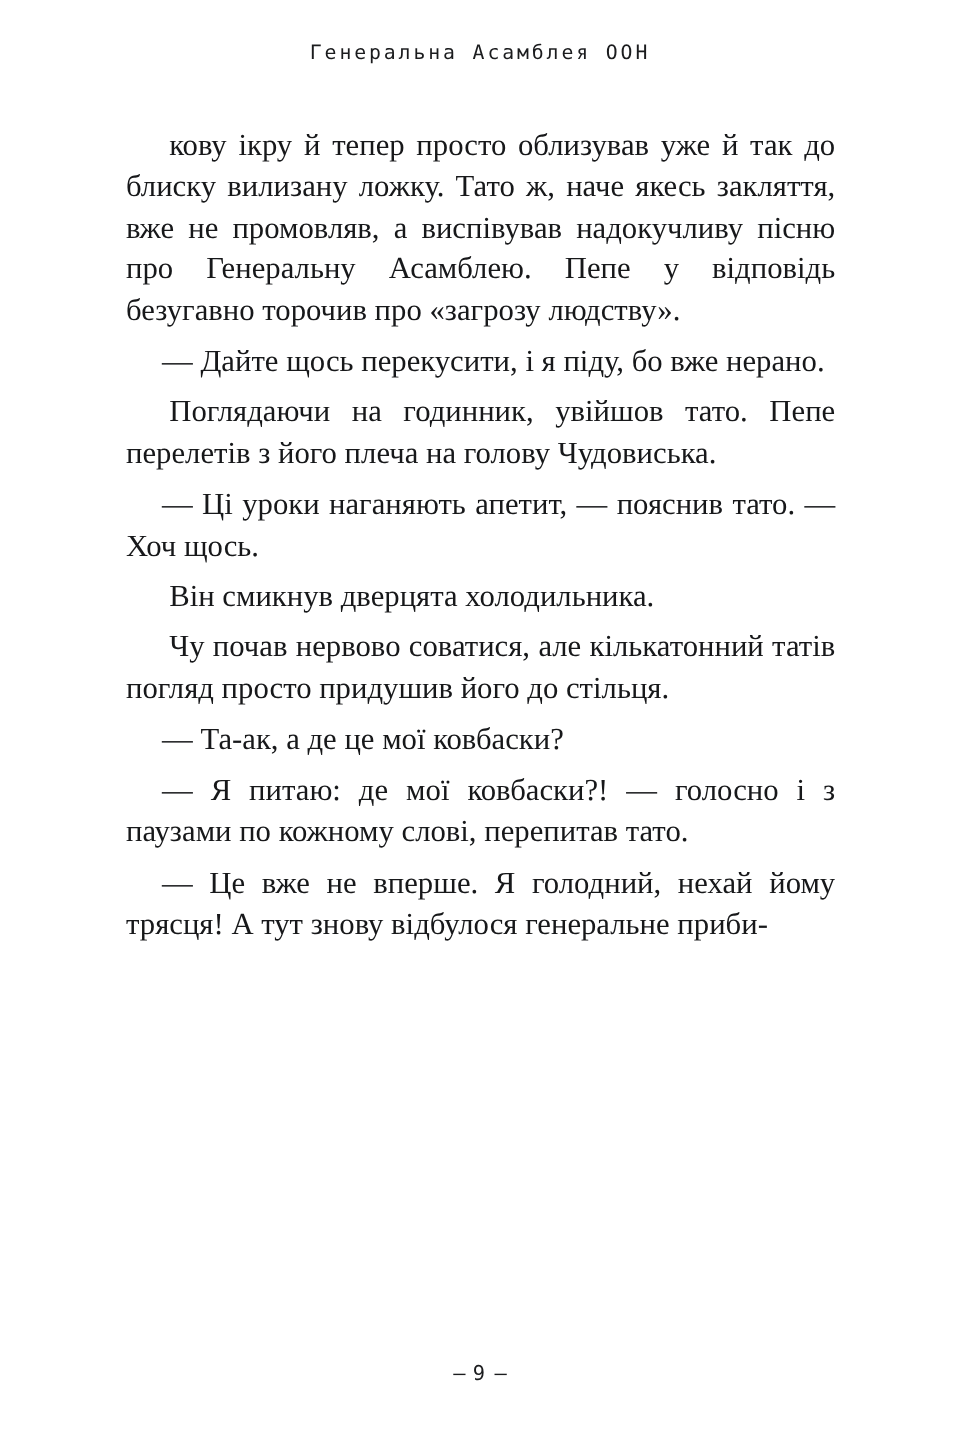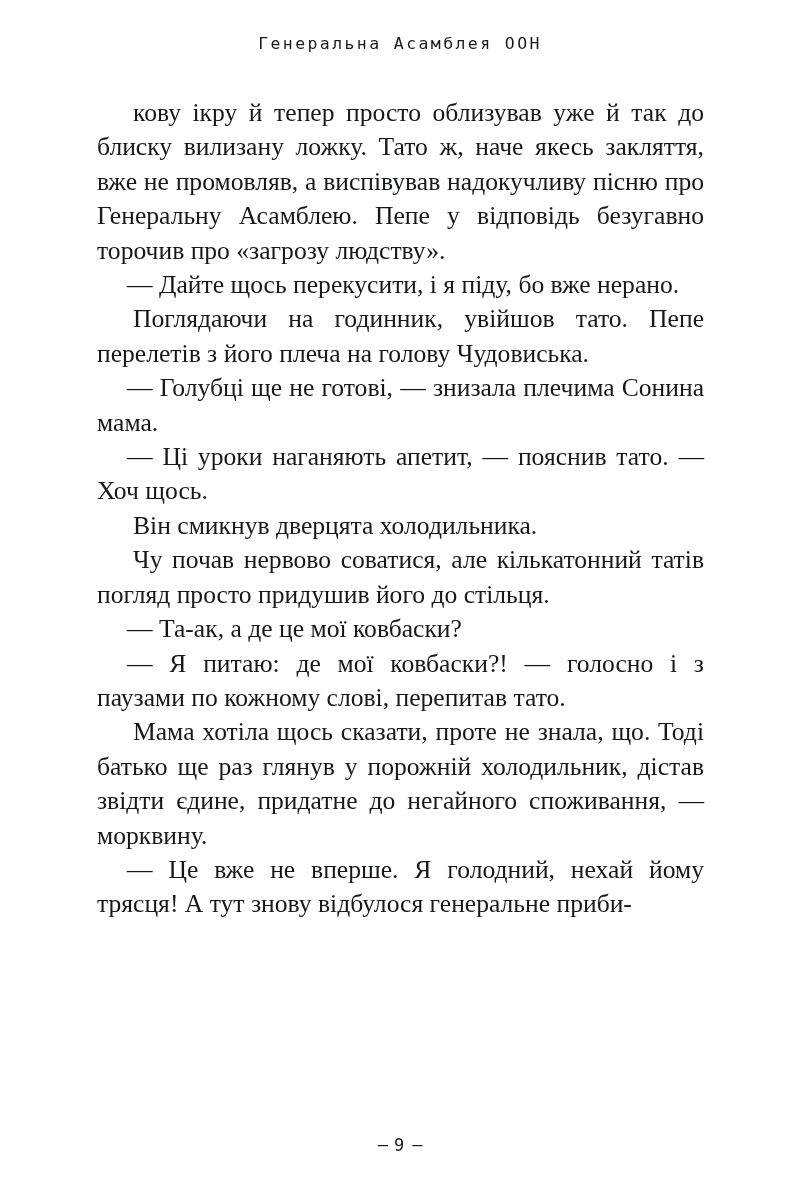--- a/index.html
+++ b/index.html
@@ -47,21 +47,21 @@
     width: 607px;
     font-size: 25.6px;
     line-height: 34.4px;
     text-align: justify;
     text-justify: inter-word;
     color: #17181a;
     hyphens: none;
   }
 
   .para {
-    margin: 0;
+    margin: 8px;
     text-indent: 36px;
     text-align: justify;
   }
 
   
   .para.dialogue {
     text-indent: 30px;
   }
 
   
@@ -88,27 +88,25 @@
 <body>
 
 <div class="page">
 
   <div class="running-header">Генеральна Асамблея ООН</div>
 
   <div class="text-block">
     <p class="para">кову ікру й тепер просто облизував уже й так до блиску вилизану ложку. Тато ж, наче якесь закляття, вже не промовляв, а виспівував надокучливу пісню про Генеральну Асамблею. Пепе у відповідь безугавно торочив про «загрозу людству».</p>
     <p class="para dialogue">— Дайте щось перекусити, і я піду, бо вже нерано.</p>
     <p class="para">Поглядаючи на годинник, увійшов тато. Пепе перелетів з його плеча на голову Чудовиська.</p>
-    <p class="para dialogue">— Голубці ще не готові, — знизала плечима Сонина мама.</p>
     <p class="para dialogue">— Ці уроки наганяють апетит, — пояснив тато. — Хоч щось.</p>
     <p class="para">Він смикнув дверцята холодильника.</p>
     <p class="para">Чу почав нервово соватися, але кількатонний татів погляд просто придушив його до стільця.</p>
     <p class="para dialogue">— Та-ак, а де це мої ковбаски?</p>
     <p class="para dialogue">— Я питаю: де мої ковбаски?! — голосно і з паузами по кожному слові, перепитав тато.</p>
-    <p class="para">Мама хотіла щось сказати, проте не знала, що. Тоді батько ще раз глянув у порожній холодильник, дістав звідти єдине, придатне до негайного споживання, — морквину.</p>
     <p class="para dialogue">— Це вже не вперше. Я голодний, нехай йому трясця! А тут знову відбулося генеральне приби-</p>
   </div>
 
   <div class="folio">
     <span class="dash">—</span><span class="num">9</span><span class="dash">—</span>
   </div>
 
 </div>
 
 </body></html>

